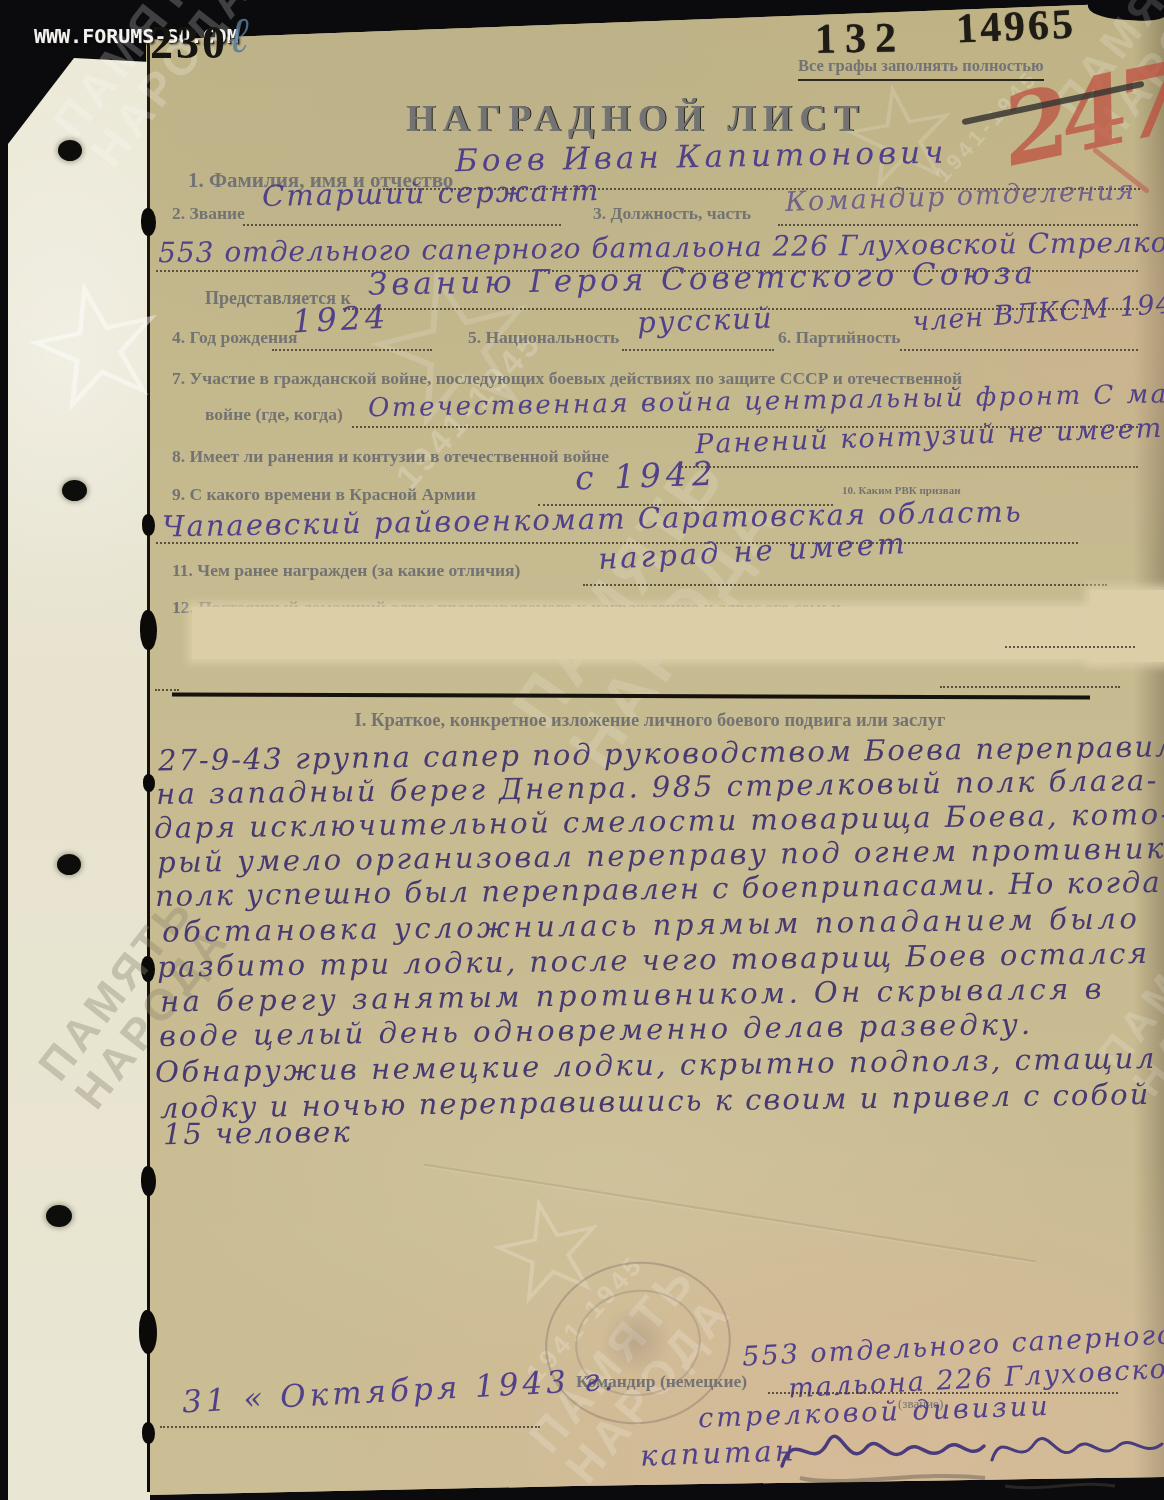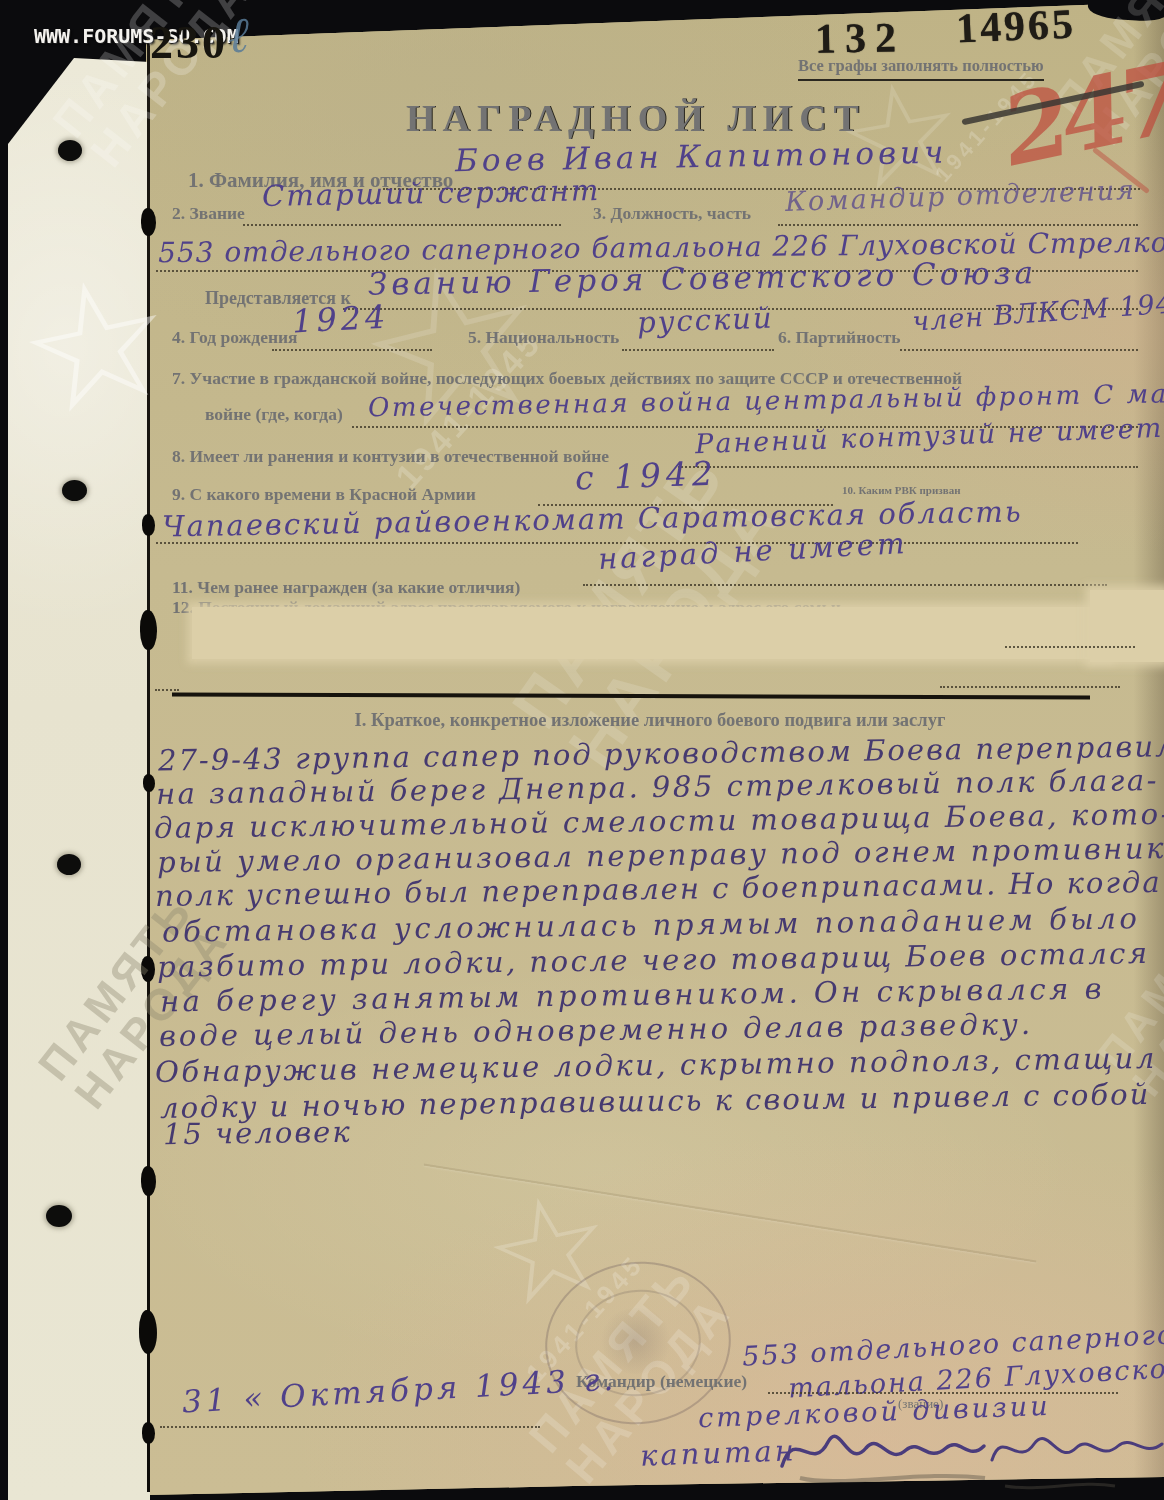--- a/index.html
+++ b/index.html
@@ -141,21 +141,21 @@
 <div class="abs hw" style="left:695px;top:420px;font-size:27px;letter-spacing:2px;transform:rotate(-2deg);">Ранений контузий не имеет</div>
 <div class="abs dots" style="left:678px;top:466px;width:460px;"></div>
 
 <div class="abs print" style="left:172px;top:484px;font-size:17.5px;">9. С какого времени в Красной Армии</div>
 <div class="abs hw" style="left:575px;top:456px;font-size:33px;letter-spacing:5px;transform:rotate(-2deg);">с 1942</div>
 <div class="abs dots" style="left:538px;top:504px;width:295px;"></div>
 <div class="abs print" style="left:842px;top:484px;font-size:11px;">10. Каким РВК призван</div>
 <div class="abs hw" style="left:162px;top:502px;font-size:29px;letter-spacing:2px;transform:rotate(-1deg);">Чапаевский райвоенкомат Саратовская область</div>
 <div class="abs dots" style="left:156px;top:542px;width:922px;"></div>
 
-<div class="abs print" style="left:172px;top:560px;font-size:17.5px;margin-top:17px;">11. Чем ранее награжден (за какие отличия)</div>
+<div class="abs print" style="left:172px;top:560px;font-size:17.5px;">11. Чем ранее награжден (за какие отличия)</div>
 <div class="abs hw" style="left:598px;top:534px;font-size:29px;letter-spacing:3px;transform:rotate(-3deg);">наград не имеет</div>
 <div class="abs dots" style="left:583px;top:584px;width:524px;"></div>
 
 <div class="abs print" style="left:172px;top:597px;font-size:17.5px;">12. Постоянный домашний адрес представляемого к награждению и адрес его семьи</div>
 <div class="abs" style="left:192px;top:607px;width:918px;height:52px;background:#dccfa8;box-shadow:0 0 8px 5px rgba(220,207,168,0.85);"></div>
 <div class="abs" style="left:1090px;top:590px;width:74px;height:72px;background:#dccfa8;box-shadow:0 0 8px 5px rgba(220,207,168,0.85);"></div>
 <div class="abs dots" style="left:1005px;top:646px;width:130px;"></div>
 <div class="abs dots" style="left:940px;top:686px;width:180px;"></div>
 <div class="abs dots" style="left:155px;top:689px;width:24px;"></div>
 

